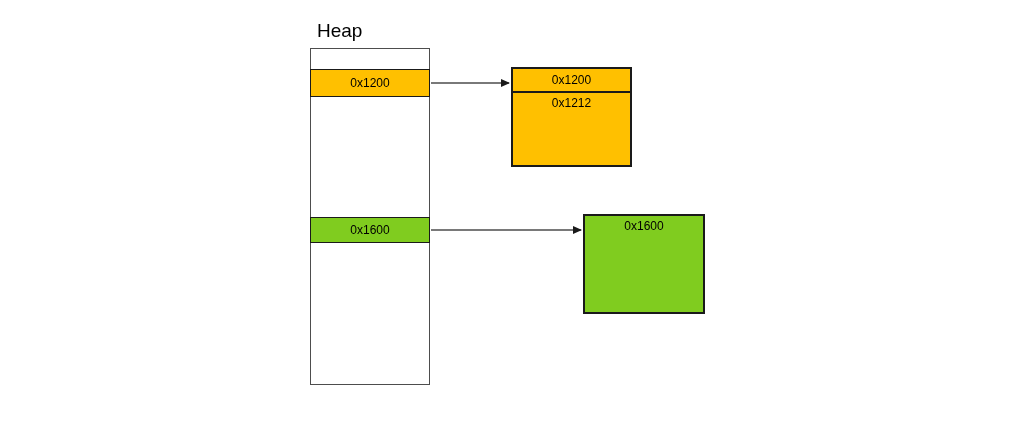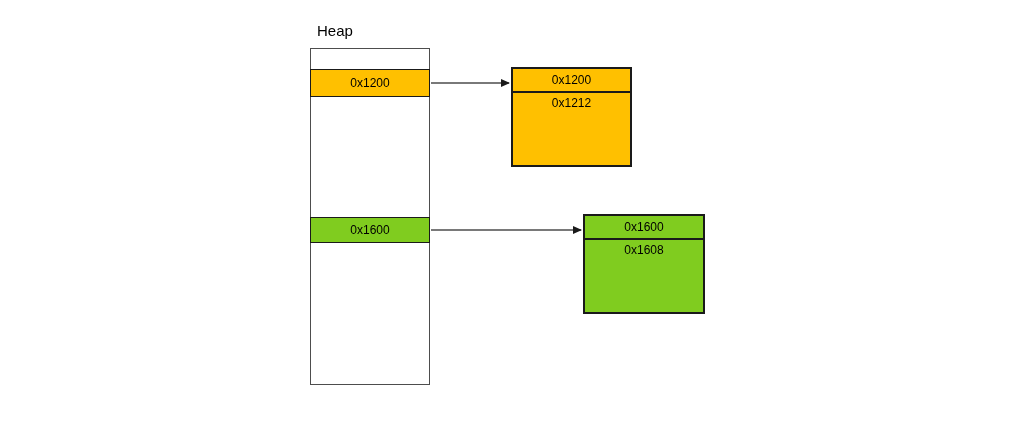--- a/index.html
+++ b/index.html
@@ -22,21 +22,21 @@
     top: 0;
     width: 1034px;
     height: 432px;
   }
 
   
   .heap-label {
     position: absolute;
     left: 317px;
     top: 21px;
-    font-size: 15px;
+    font-size: 19px;
     line-height: 19px;
     color: #000000;
     white-space: nowrap;
   }
 
   .heap-rect {
     position: absolute;
     left: 310px;
     top: 48px;
     width: 120px;
@@ -152,18 +152,15 @@
     </div>
     <div class="cell">
       <span>0x1212</span>
     </div>
   </div>
 
   <div class="block green-block">
     <div class="cell">
       <span>0x1600</span>
     </div>
-    <div class="cell">
-      <span>0x1608</span>
-    </div>
   </div>
 
 </div>
 
 </body></html>

